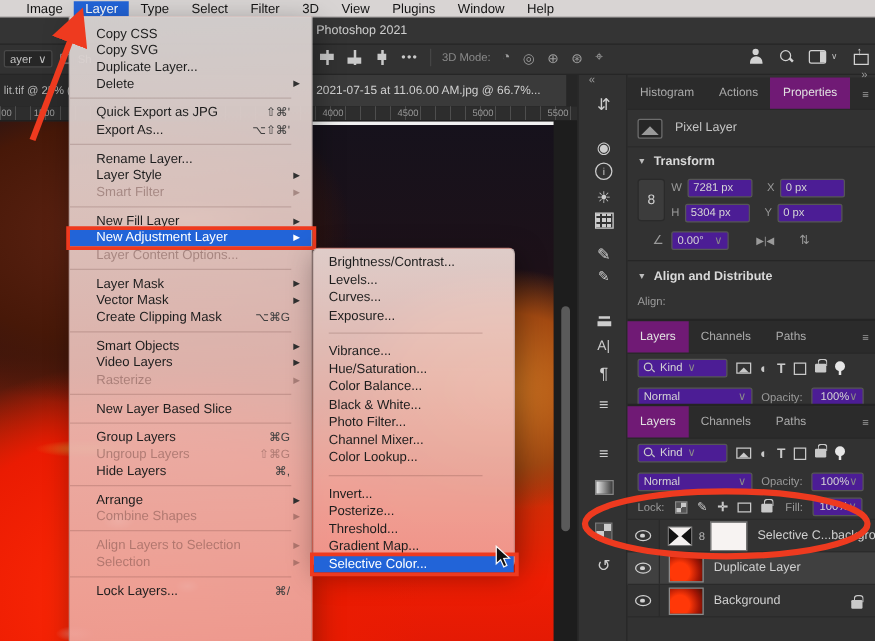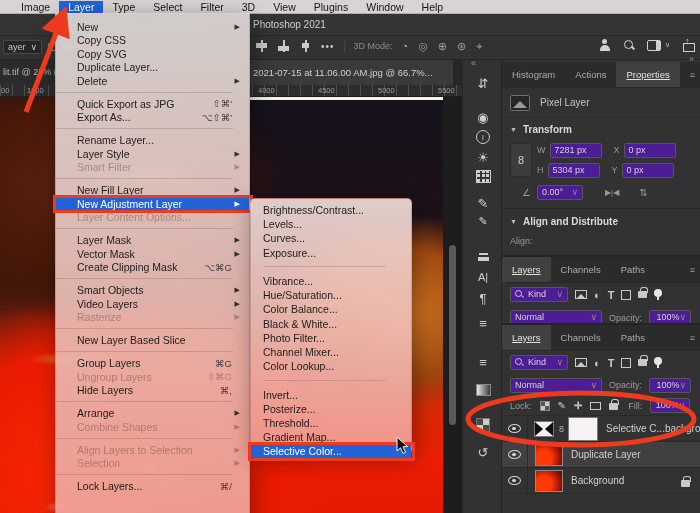--- a/index.html
+++ b/index.html
@@ -96,21 +96,21 @@
   .strip-ic.stamp::before { content:""; width:11px; height:4px; background:#cdcdcd; box-shadow:0 -5px 0 -1px #cdcdcd; margin-top:4px; }
   .strip-ic.grad::before { content:""; width:13px; height:10px; background:linear-gradient(90deg,#e8e8e8,#3a3a3a); border:1px solid #888; }
   .strip-ic.checker::before { content:""; width:12px; height:12px;
       background:conic-gradient(#cdcdcd 25%, #4a4a4a 0 50%, #cdcdcd 0 75%, #4a4a4a 0); border:1px solid #777; }
 
   #panels { position:absolute; left:502px; top:60px; width:198px; height:453px; background:#323232; z-index:1; }
   .pgroup { position:absolute; left:0; width:198px; }
   .ptabs { height:26px; background:#2b2b2b; display:flex; align-items:stretch; position:relative;
            border-bottom:1px solid #282828; }
   .ptab { font-size:9.5px; color:#ababab; display:flex; align-items:center; padding:0 10px; }
-  .ptab.active { background:#404040; color:#e2e2e2;text-decoration:underline; }
+  .ptab.active { background:#701a75; color:#e2e2e2; }
   .pmenu { position:absolute; right:5px; top:8px; color:#9a9a9a; font-size:9px; letter-spacing:0; }
   .expand-right { position:absolute; right:6px; top:-6px; color:#9a9a9a; font-size:9px; }
 
   .prow { position:relative; display:flex; align-items:center; padding-left:8px; color:#c8c8c8; }
   .sec-title { font-size:10px; font-weight:bold; color:#dadada; }
   .chev { font-size:7px; color:#bdbdbd; margin-right:6px; }
   .pl-icon { width:20px; height:16px; border:1px solid #6e6e6e; border-radius:2px; background:#262626;
              position:relative; margin-right:10px; }
   .pl-icon::after { content:""; position:absolute; left:2px; bottom:2px; border-left:7px solid transparent;
                     border-right:7px solid transparent; border-bottom:7px solid #9a9a9a; }
@@ -131,21 +131,21 @@
   .icon-chkbrd { width:10px; height:10px; border:1px solid #888;
                  background:conic-gradient(#c9c9c9 25%, #555 0 50%, #c9c9c9 0 75%, #555 0); }
   .icon-frame { width:10px; height:10px; border:1.3px solid #c9c9c9; }
   .icon-imgthumb { width:12px; height:9px; border:1.2px solid #c9c9c9; position:relative; }
   .icon-imgthumb::after { content:""; position:absolute; left:1px; bottom:0; border-left:4px solid transparent;
                           border-right:4px solid transparent; border-bottom:4px solid #c9c9c9; }
   .icon-pin { width:8px; height:8px; background:#e6e6e6; border-radius:50%; position:relative; top:-2px; }
   .icon-pin::after { content:""; position:absolute; left:3px; top:7px; width:2px; height:4px; background:#e6e6e6; }
 
   .kindrow { display:flex; align-items:center; gap:7px; padding-left:8px; }
-  .kind-dd { width:58px; display:flex; align-items:center; gap:4px; justify-content:space-between; }
+  .kind-dd { width:72px; display:flex; align-items:center; gap:4px; }
   .blend-dd { width:92px; display:flex; align-items:center; justify-content:space-between; }
   .op-dd { width:42px; display:flex; align-items:center; justify-content:flex-end; }
   .srch { width:9px; height:9px; position:relative; flex:none; }
   .srch::before { content:""; position:absolute; left:0; top:0; width:5px; height:5px; border:1.3px solid #c9c9c9; border-radius:50%; }
   .srch::after { content:""; position:absolute; left:6px; top:6px; width:3px; height:1.4px; background:#c9c9c9; transform:rotate(45deg); }
 
   .layer-row { position:relative; height:26px; display:flex; align-items:center; border-bottom:1px solid #2a2a2a; }
   .layer-row.selected { background:#404040; }
   .eyebox { width:26px; height:100%; display:flex; align-items:center; justify-content:center;
             border-right:1px solid #2a2a2a; flex:none; }
@@ -449,25 +449,20 @@
     <span class="lname">Background</span>
     <span class="row-lock icon-lockpad" style="display: block;"></span>
   </div>
       </div>
 
   </div>
 </div>
 
 <div id="layer-menu">
     <div class="menu-item">
-    <span class="lbl">New</span>
-    <span class="sc"></span>
-    <span class="arr">▶</span>
-  </div>
-    <div class="menu-item">
     <span class="lbl">Copy CSS</span>
     <span class="sc"></span>
     <span class="arr"></span>
   </div>
     <div class="menu-item">
     <span class="lbl">Copy SVG</span>
     <span class="sc"></span>
     <span class="arr"></span>
   </div>
     <div class="menu-item">

